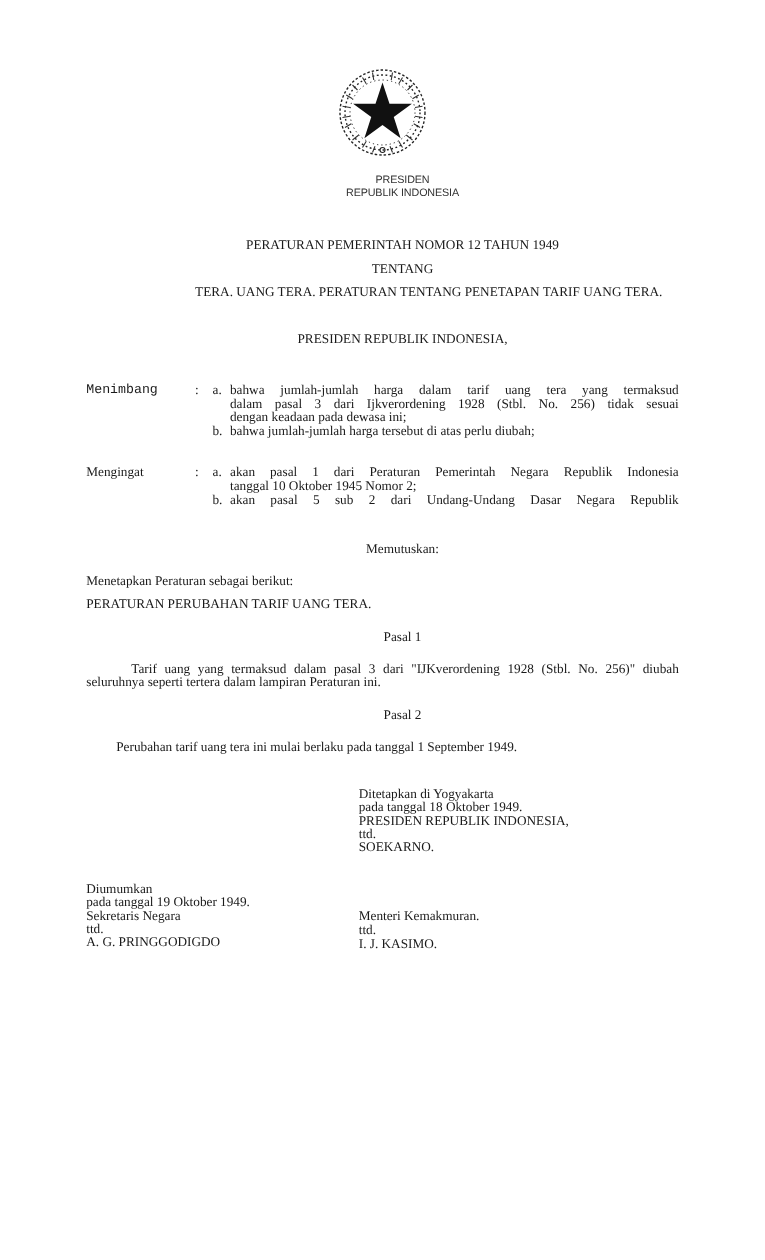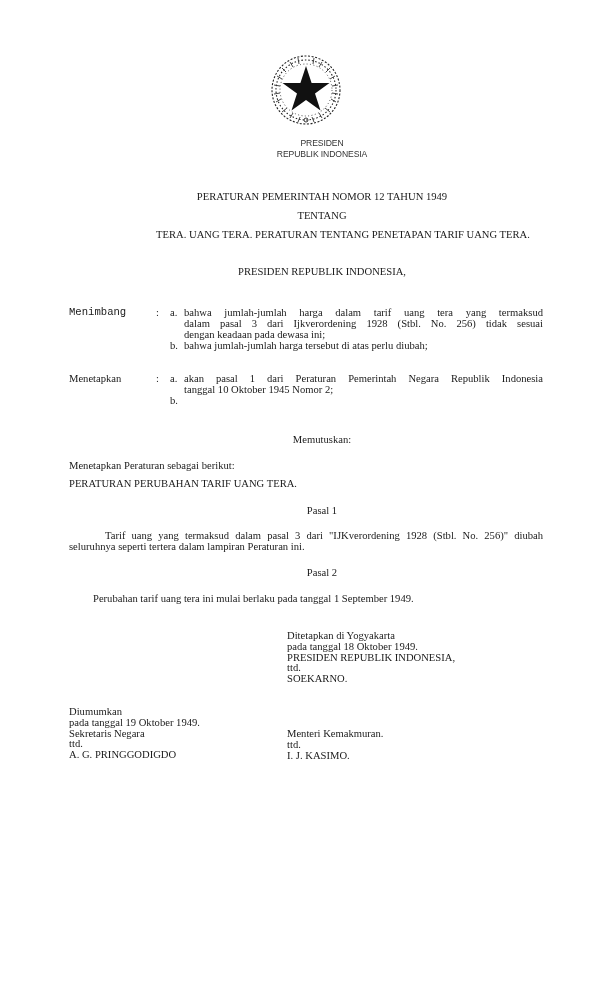--- a/index.html
+++ b/index.html
@@ -60,29 +60,30 @@
     <div style="text-align:justify;text-align-last:justify;">dalam pasal 3 dari Ijkverordening 1928 (Stbl. No. 256) tidak sesuai</div>
     <div>dengan keadaan pada dewasa ini;</div>
   </div>
   <div class="abs marker line" style="top:340px;">b.</div>
   <div class="abs itemtext" style="top:340px;">
     <div>bahwa jumlah-jumlah harga tersebut di atas perlu diubah;</div>
   </div>
 </div>
 
 <div>
-  <div class="abs label line" style="top:373px;">Menetapkan</div>
+  <div class="abs label line" style="top:373px;">Mengingat</div>
   <div class="abs colon line" style="top:373px;">:</div>
   <div class="abs marker line" style="top:373px;">a.</div>
   <div class="abs itemtext" style="top:373px;">
     <div style="text-align:justify;text-align-last:justify;">akan pasal 1 dari Peraturan Pemerintah Negara Republik Indonesia</div>
     <div>tanggal 10 Oktober 1945 Nomor 2;</div>
   </div>
   <div class="abs marker line" style="top:395px;">b.</div>
   <div class="abs itemtext" style="top:395px;">
+    <div style="text-align:justify;text-align-last:justify;">akan pasal 5 sub 2 dari Undang-Undang Dasar Negara Republik</div>
   </div>
 </div>
 
 <div class="abs center" style="top:434px;">Memutuskan:</div>
 
 <div class="abs para line" style="top:460px;">Menetapkan Peraturan sebagai berikut:</div>
 <div class="abs para line" style="top:478px;">PERATURAN PERUBAHAN TARIF UANG TERA.</div>
 
 <div class="abs center" style="top:505px;">Pasal 1</div>
 <div class="abs para" style="top:530px;">

